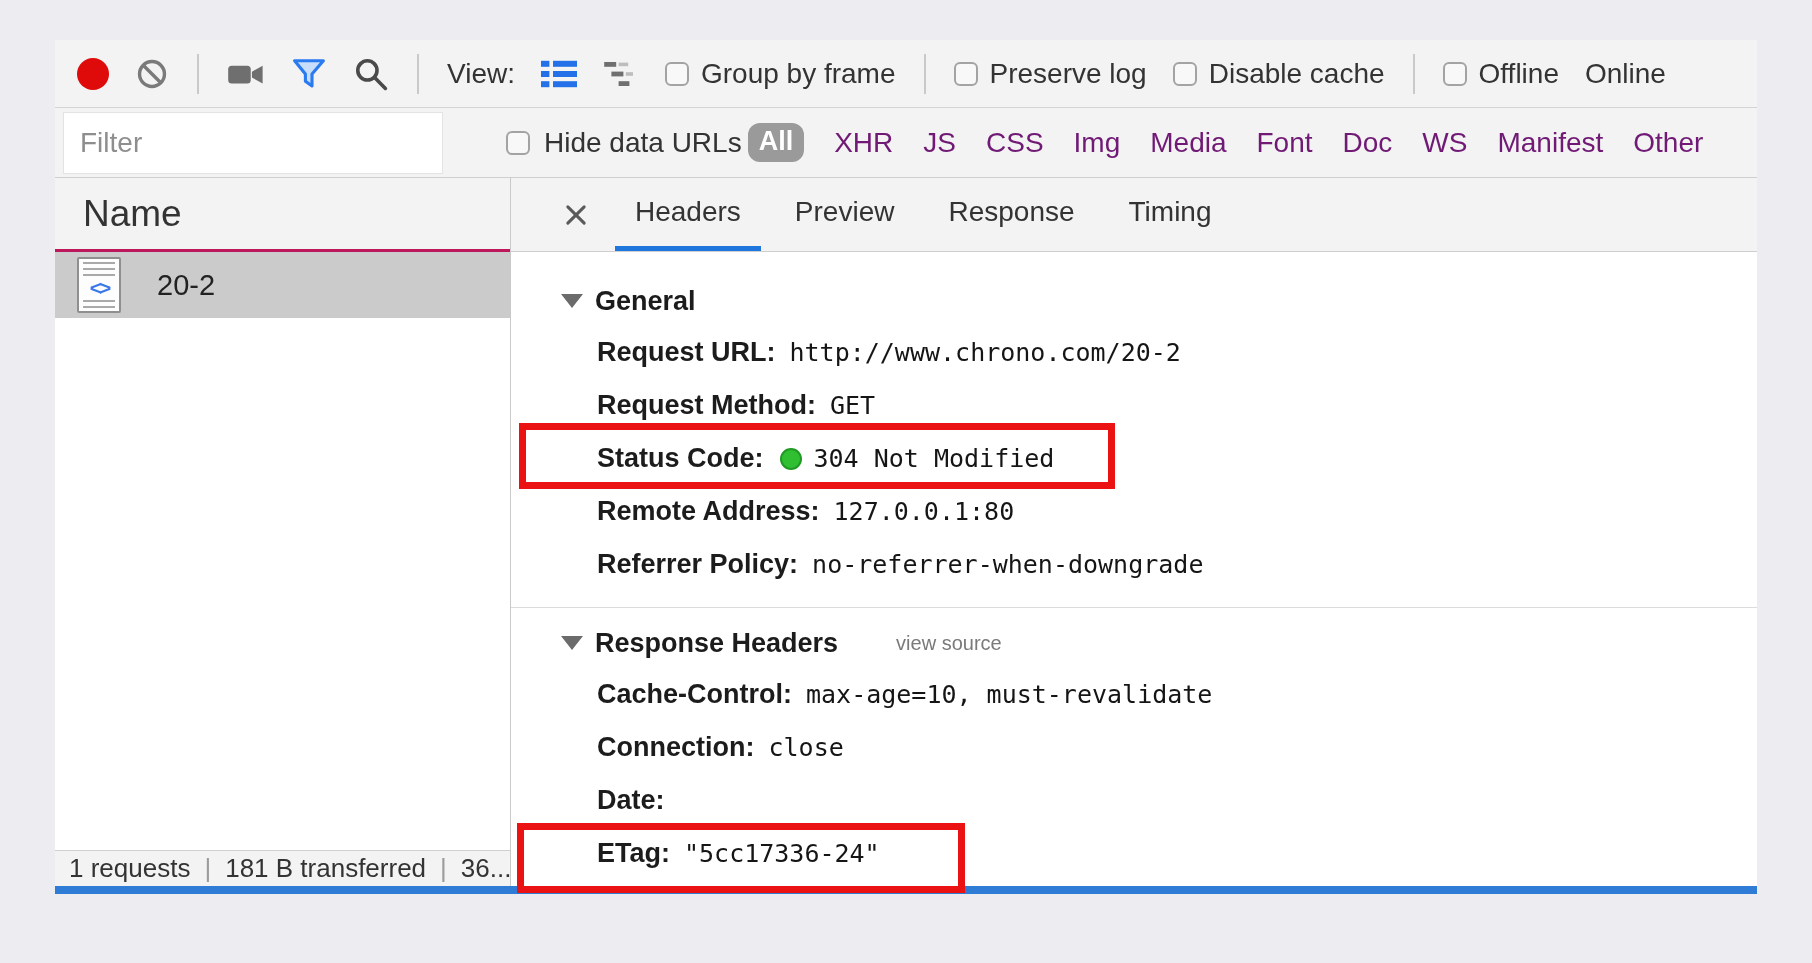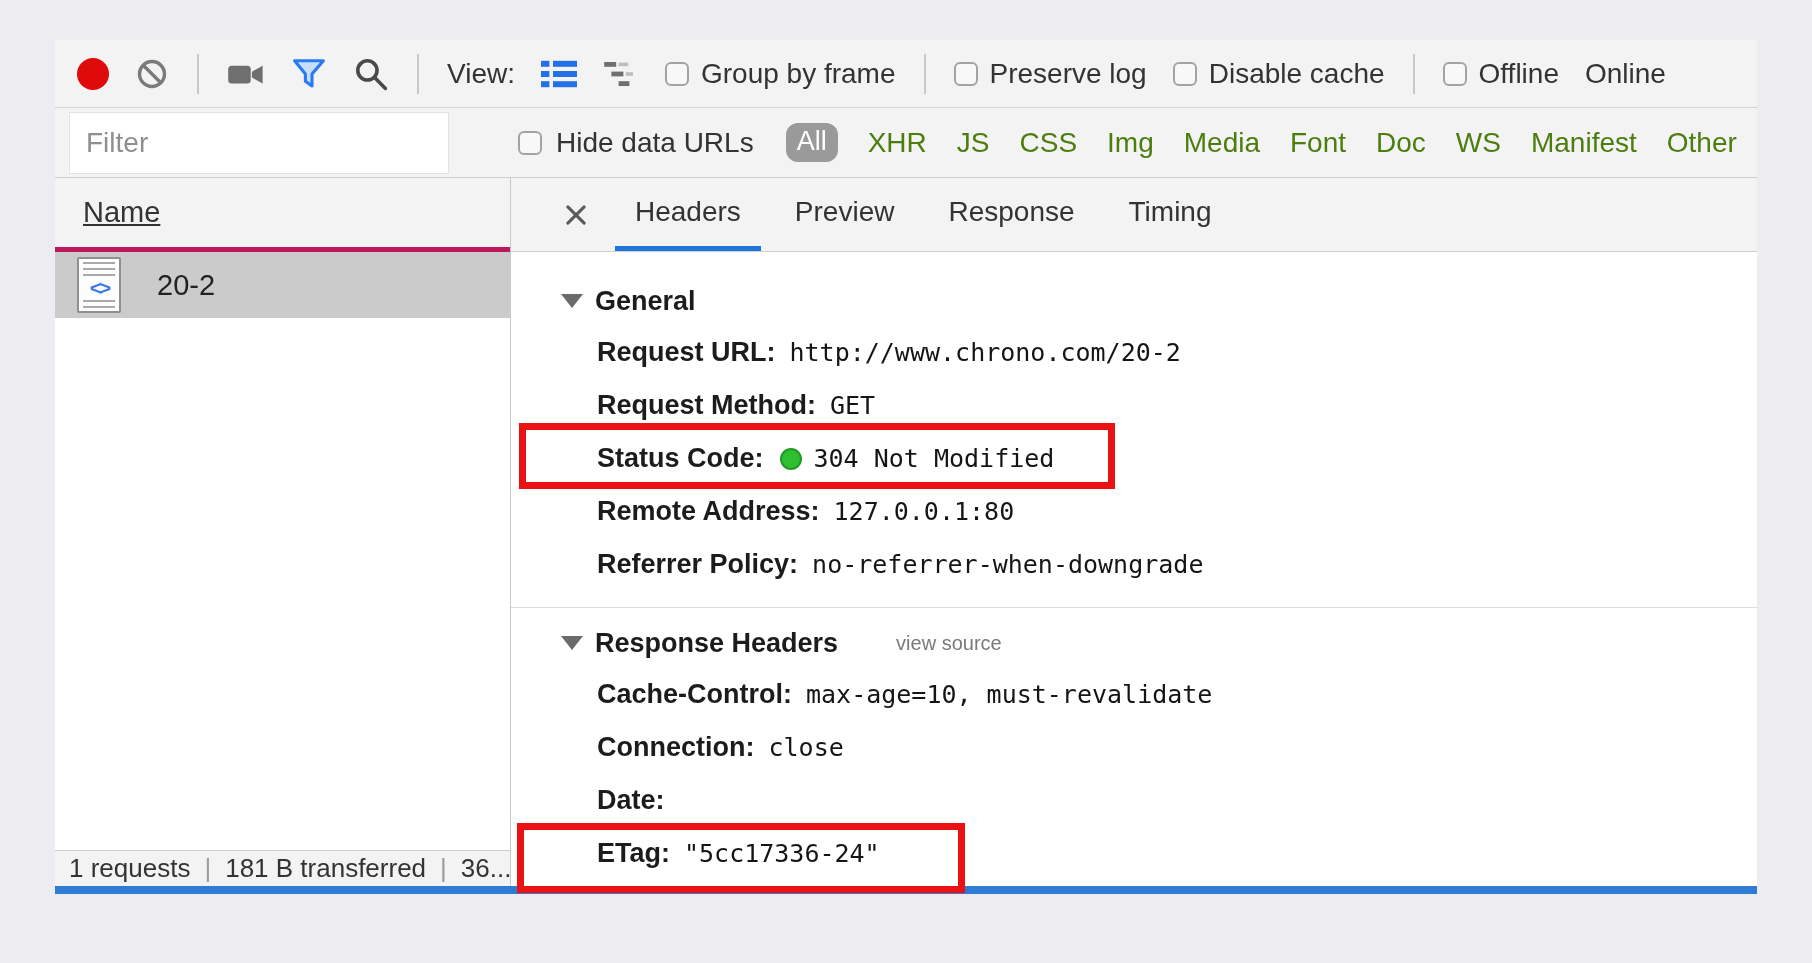--- a/index.html
+++ b/index.html
@@ -32,40 +32,39 @@
 
   
   .filterbar{
     height:70px;background:#f3f3f3;border-bottom:1px solid #cfcfcf;
     display:flex;align-items:center;font-size:28px;color:#333;flex:0 0 auto;
     white-space:nowrap;
   }
   .filter-input{
     width:380px;height:62px;border:1px solid #e3e3e3;background:#fff;
     font-family:"Liberation Sans",sans-serif;font-size:28px;color:#333;
-    padding:0 16px;margin:14px;outline:none;
+    padding:0 16px;margin:8px;outline:none;
   }
   .filter-input::placeholder{color:#8e8e8e;}
   .hide-urls{margin-left:55px;display:inline-flex;align-items:center;gap:14px;justify-content:center;}
   .all-badge{
-    margin-left:32px;background:#9a9a9a;color:#fff;font-weight:normal;
+    margin-left:6px;background:#9a9a9a;color:#fff;font-weight:bold;
     border-radius:12px;padding:3px 11px 5px;font-size:27px;
   }
-  .typef{margin-left:30px;color:#4d7c0f;}
+  .typef{margin-left:30px;color:#701a75;}
   .typef:first-of-type{margin-left:26px;}
 
   
   .main{flex:1 1 auto;display:flex;min-height:0;}
 
   .left-panel{width:455px;flex:0 0 auto;display:flex;flex-direction:column;background:#fff;}
   .name-header{
-    height:74px;background:#f3f3f3;border-bottom:5px solid #be185d;
-    display:flex;align-items:center;padding-left:28px;font-size:29px;color:#333;
+    height:74px;background:#f3f3f3;border-bottom:3px solid #be185d;
+    display:flex;align-items:center;padding-left:28px;font-size:37px;color:#333;
     flex:0 0 auto;
-    text-decoration:underline;
   }
   .request-row{
     height:66px;background:#cbcbcb;display:flex;align-items:center;
     padding-left:22px;flex:0 0 auto;
   }
   .doc-icon{
     width:44px;height:56px;background:#fdfdfd;border:2px solid #8f8f8f;
     border-radius:2px;display:flex;flex-direction:column;align-items:center;
     justify-content:center;position:relative;flex:0 0 auto;overflow:hidden;
   }

